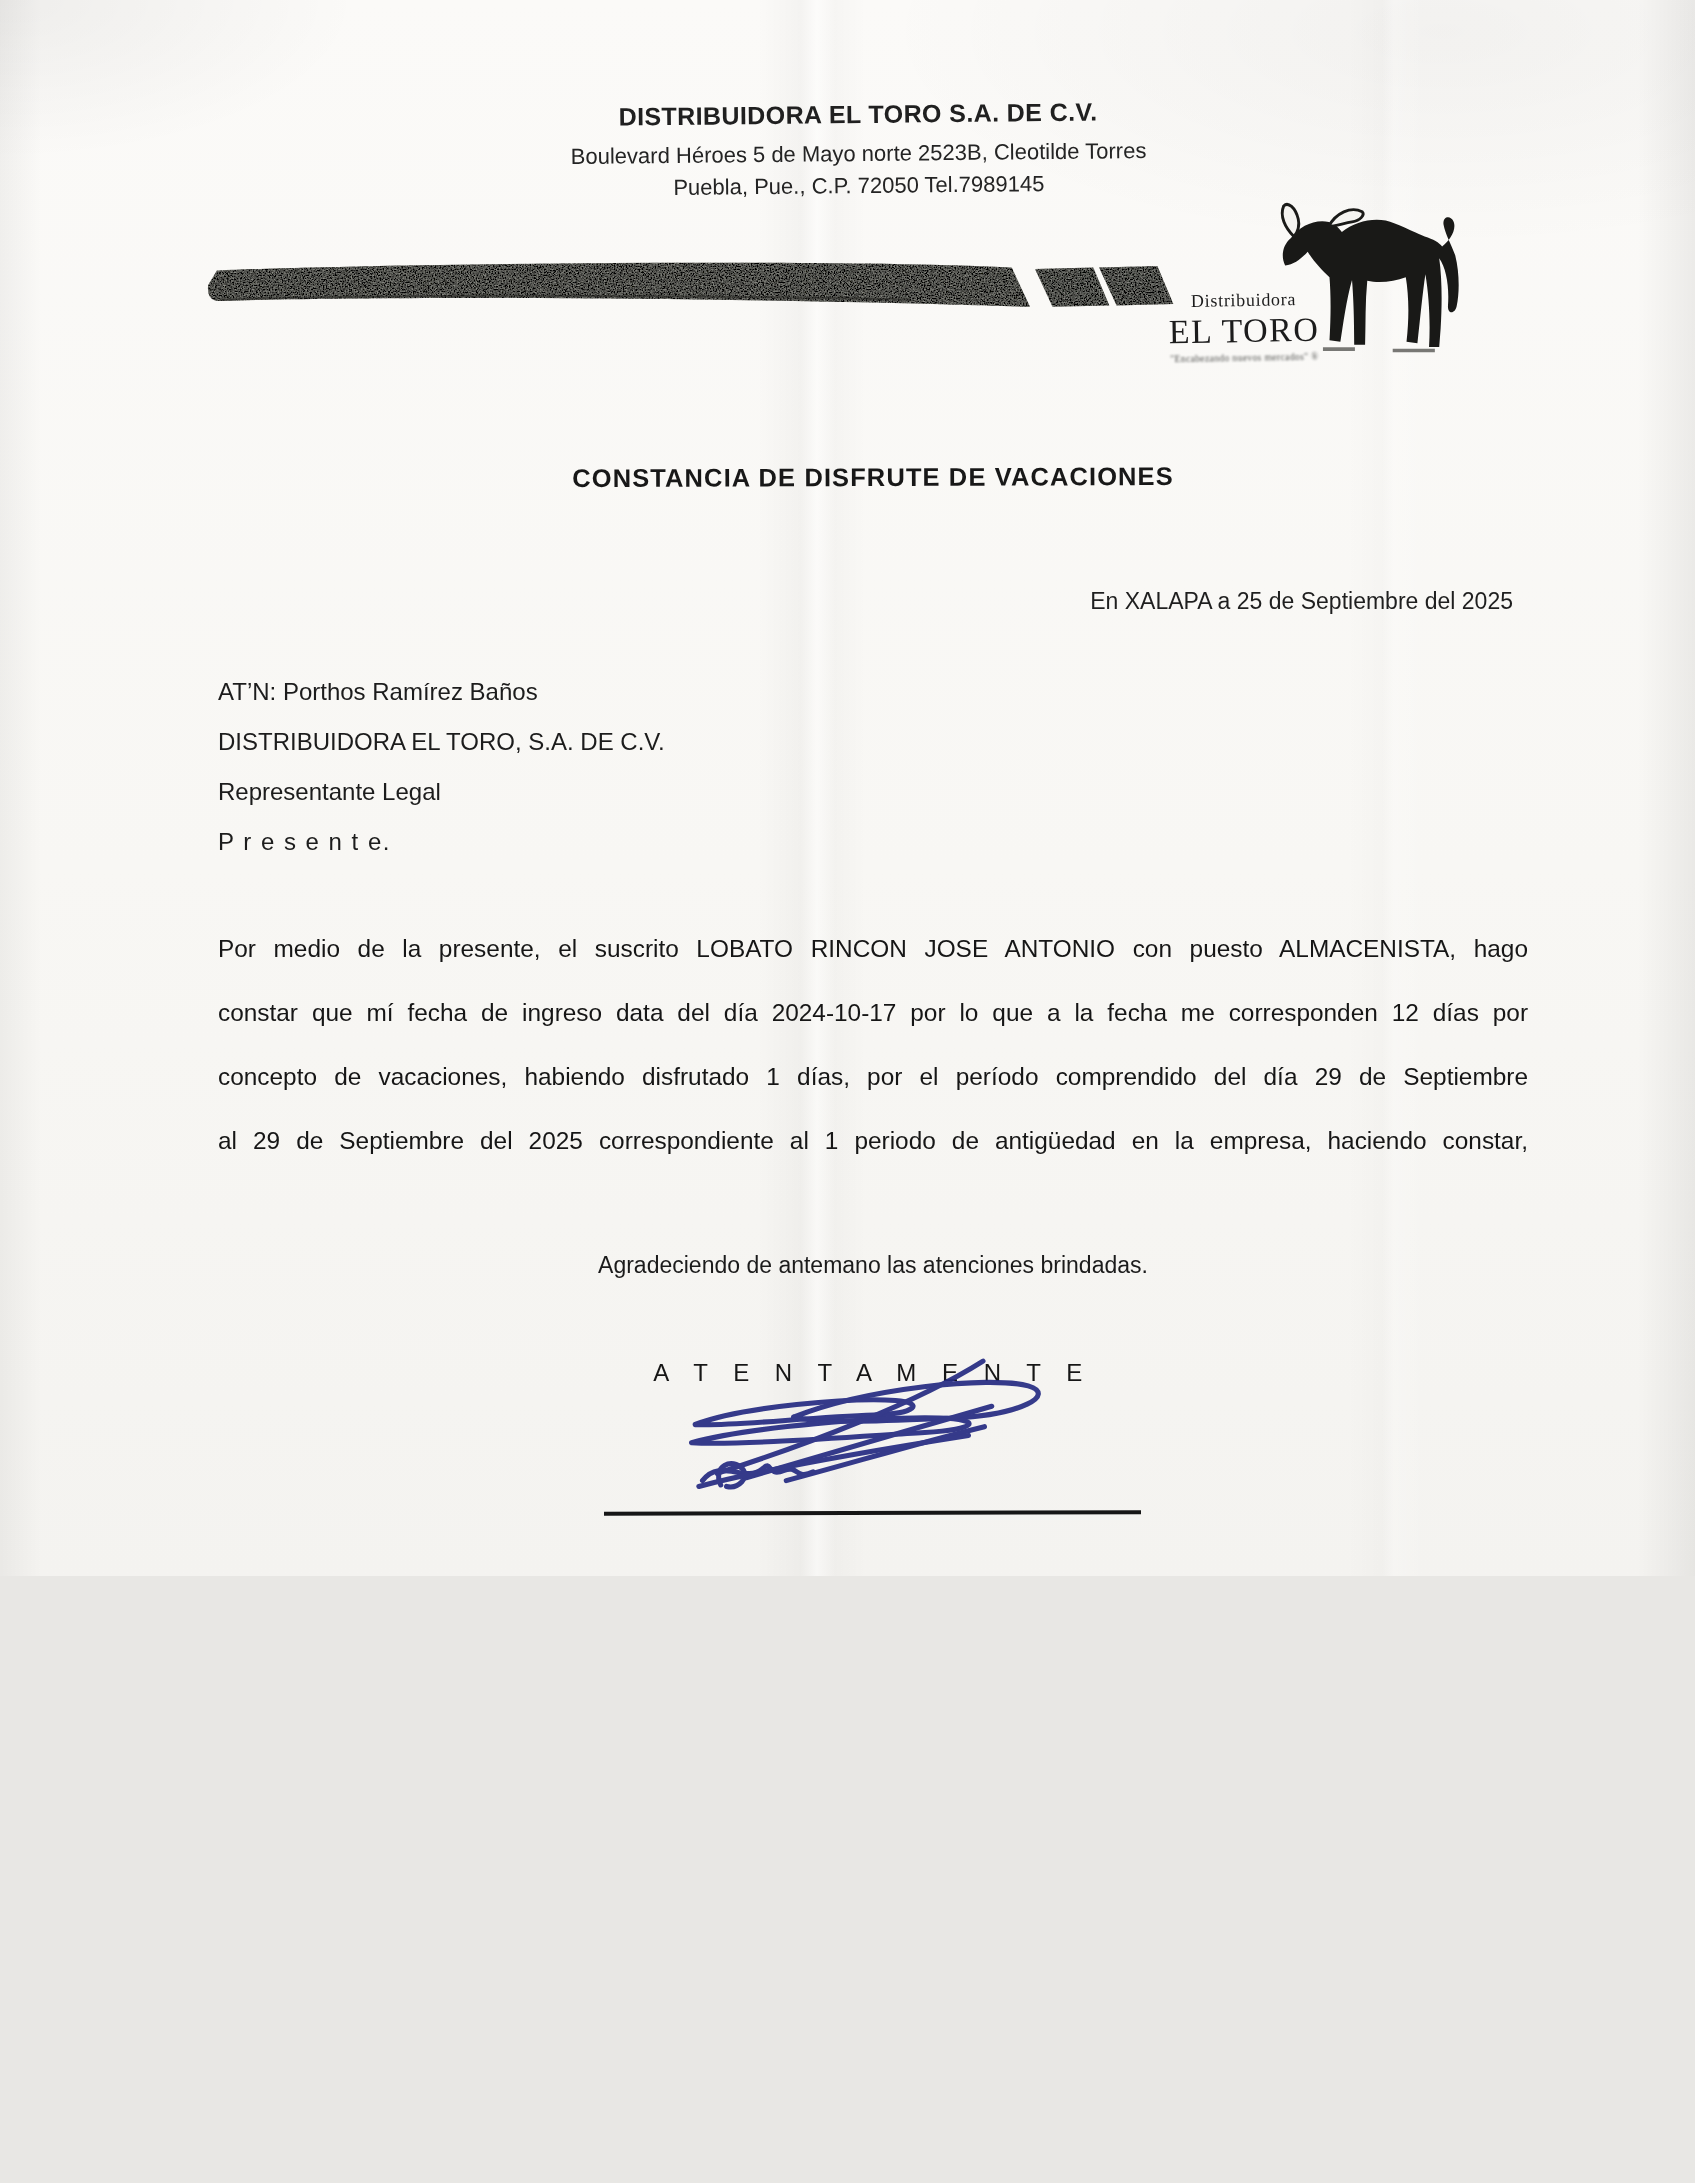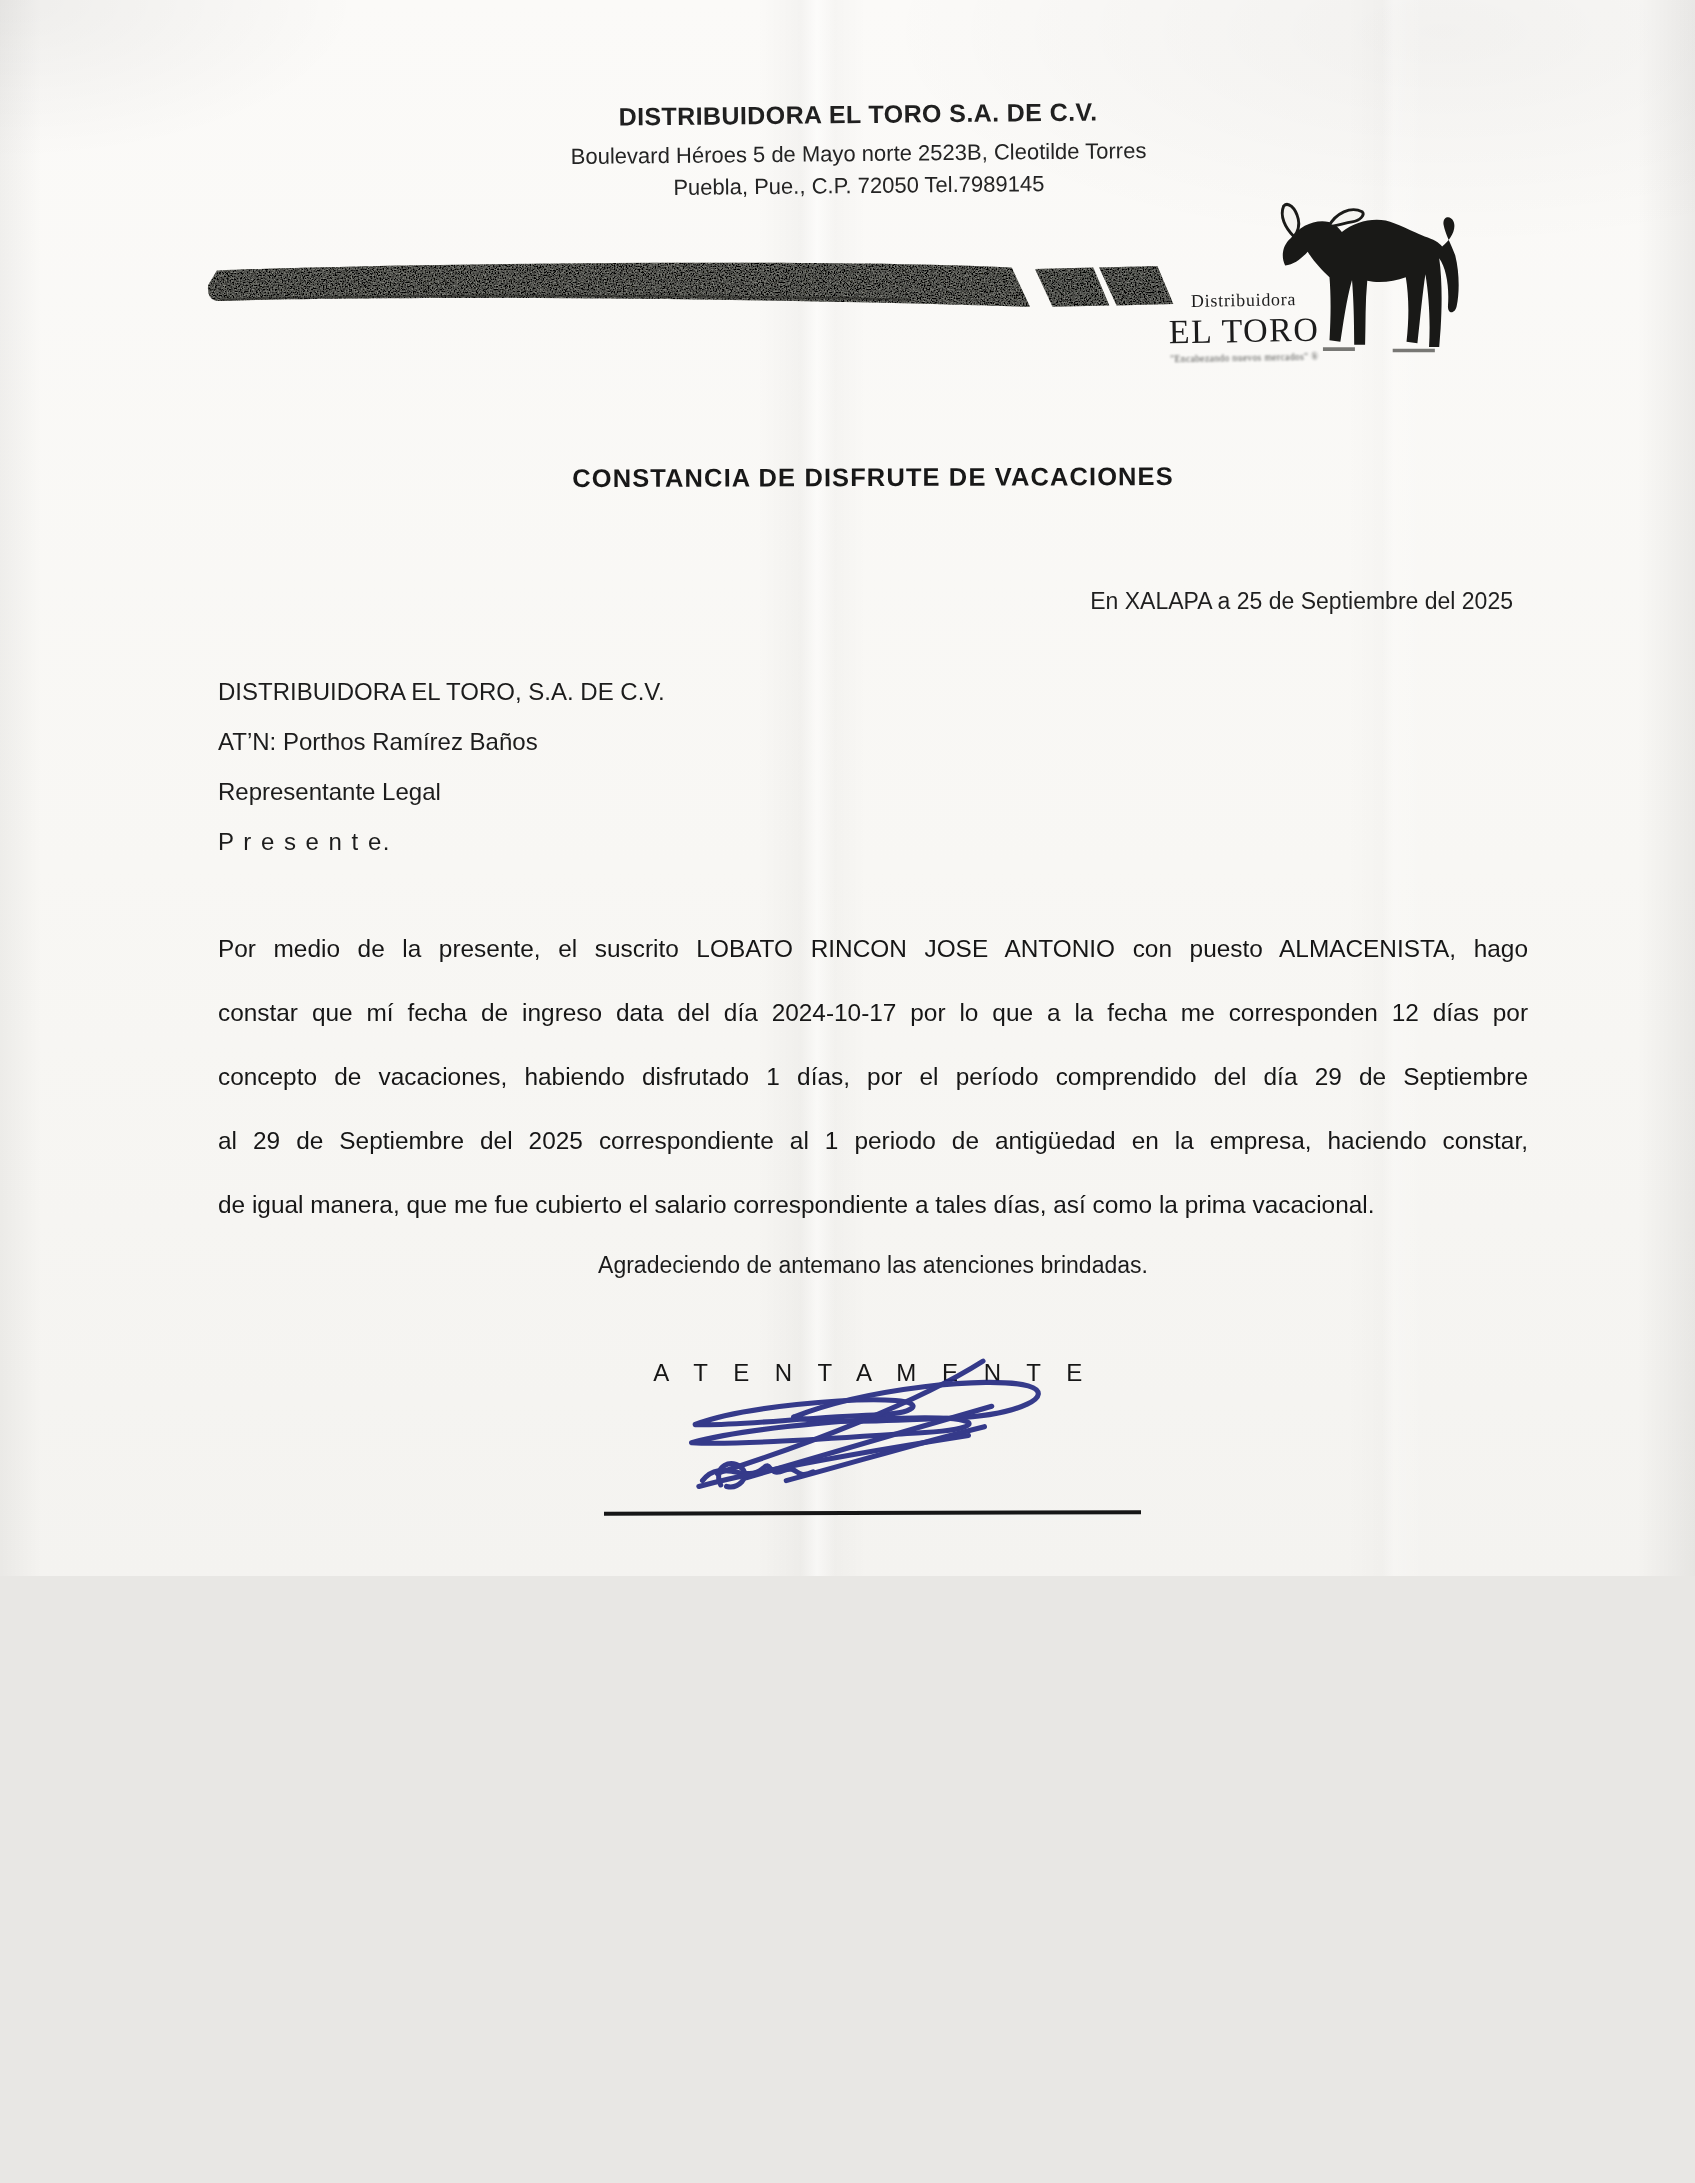--- a/index.html
+++ b/index.html
@@ -114,32 +114,31 @@
     <path d="M48,58 C36,46 28,30 34,16 C40,10 50,18 54,34 C56,42 54,52 48,58 Z" fill="#f4f3f0" stroke="#1a1a18" stroke-width="4"></path>
     <path d="M96,44 C106,26 126,16 142,24 C146,28 140,36 128,38 C116,40 104,44 96,44 Z" fill="#f4f3f0" stroke="#1a1a18" stroke-width="4"></path>
     <path d="M88,213 h44 M184,215 h58" stroke="#23231f" stroke-width="5" opacity="0.6"></path>
   </svg>
 
   <div class="abs doc-title">CONSTANCIA DE DISFRUTE DE VACACIONES</div>
 
   <div class="abs dateline">En XALAPA a 25 de Septiembre del 2025</div>
 
   <div class="abs recipient">
+    <div>AT’N: Porthos Ramírez Baños</div>
     <div>DISTRIBUIDORA EL TORO, S.A. DE C.V.</div>
-    <div>AT’N: Porthos Ramírez Baños</div>
     <div>Representante Legal</div>
     <div class="r-salutation">P r e s e n t e.</div>
   </div>
 
   <div class="abs body-par">
     <div class="jline">Por medio de la presente, el suscrito LOBATO RINCON JOSE ANTONIO con puesto ALMACENISTA, hago</div>
     <div class="jline">constar que mí fecha de ingreso data del día 2024-10-17 por lo que a la fecha me corresponden 12 días por</div>
     <div class="jline">concepto de vacaciones, habiendo disfrutado 1 días, por el período comprendido del día 29 de Septiembre</div>
     <div class="jline">al 29 de Septiembre del 2025 correspondiente al 1 periodo de antigüedad en la empresa, haciendo constar,</div>
-    <div class="lline">de igual manera, que me fue cubierto el salario correspondiente a tales días, así como la prima vacacional.</div>
   </div>
 
   <div class="abs closing">Agradeciendo de antemano las atenciones brindadas.</div>
 
   <div class="abs attn-heading">A T E N T A M E N T E</div>
 
   <svg class="abs" style="left:677px;top:1348px;" width="408" height="153" viewBox="0 0 560 210">
     <g fill="none" stroke="#252b82" stroke-linecap="round" stroke-width="7" opacity="0.92">
       <path d="M160,95 C260,55 430,38 482,52 C522,64 472,92 380,96 C290,100 200,104 160,95"></path>
       <path d="M25,105 C90,80 240,68 300,72 C340,75 330,90 270,92 C180,95 70,108 25,105"></path>

